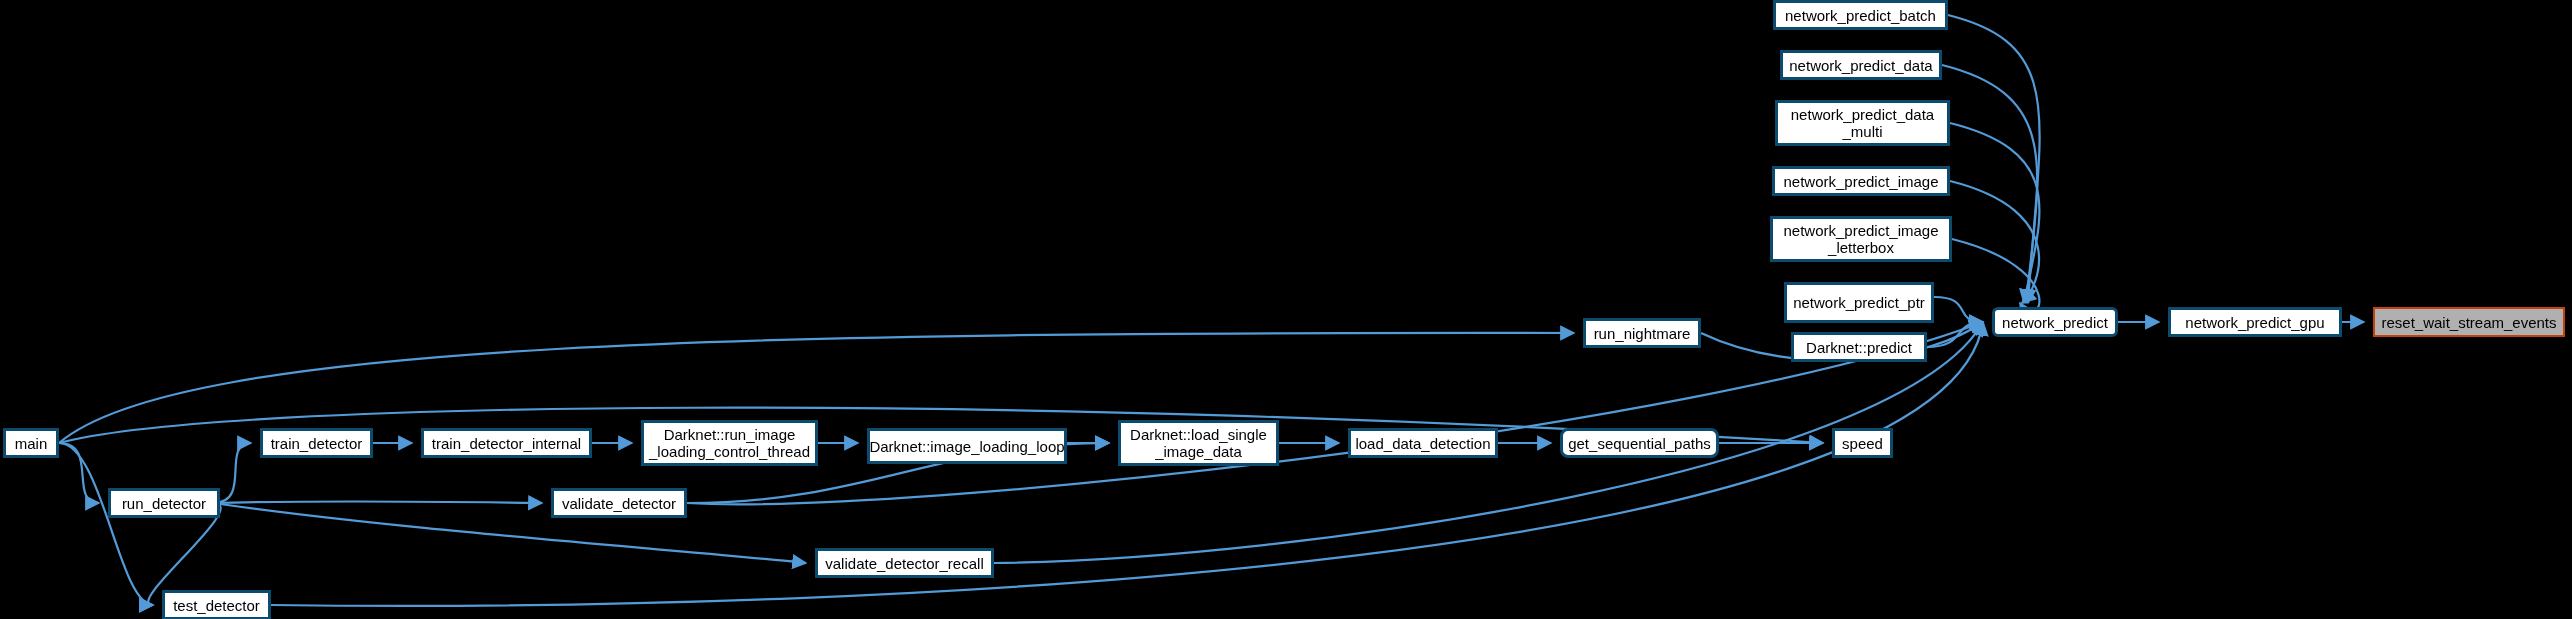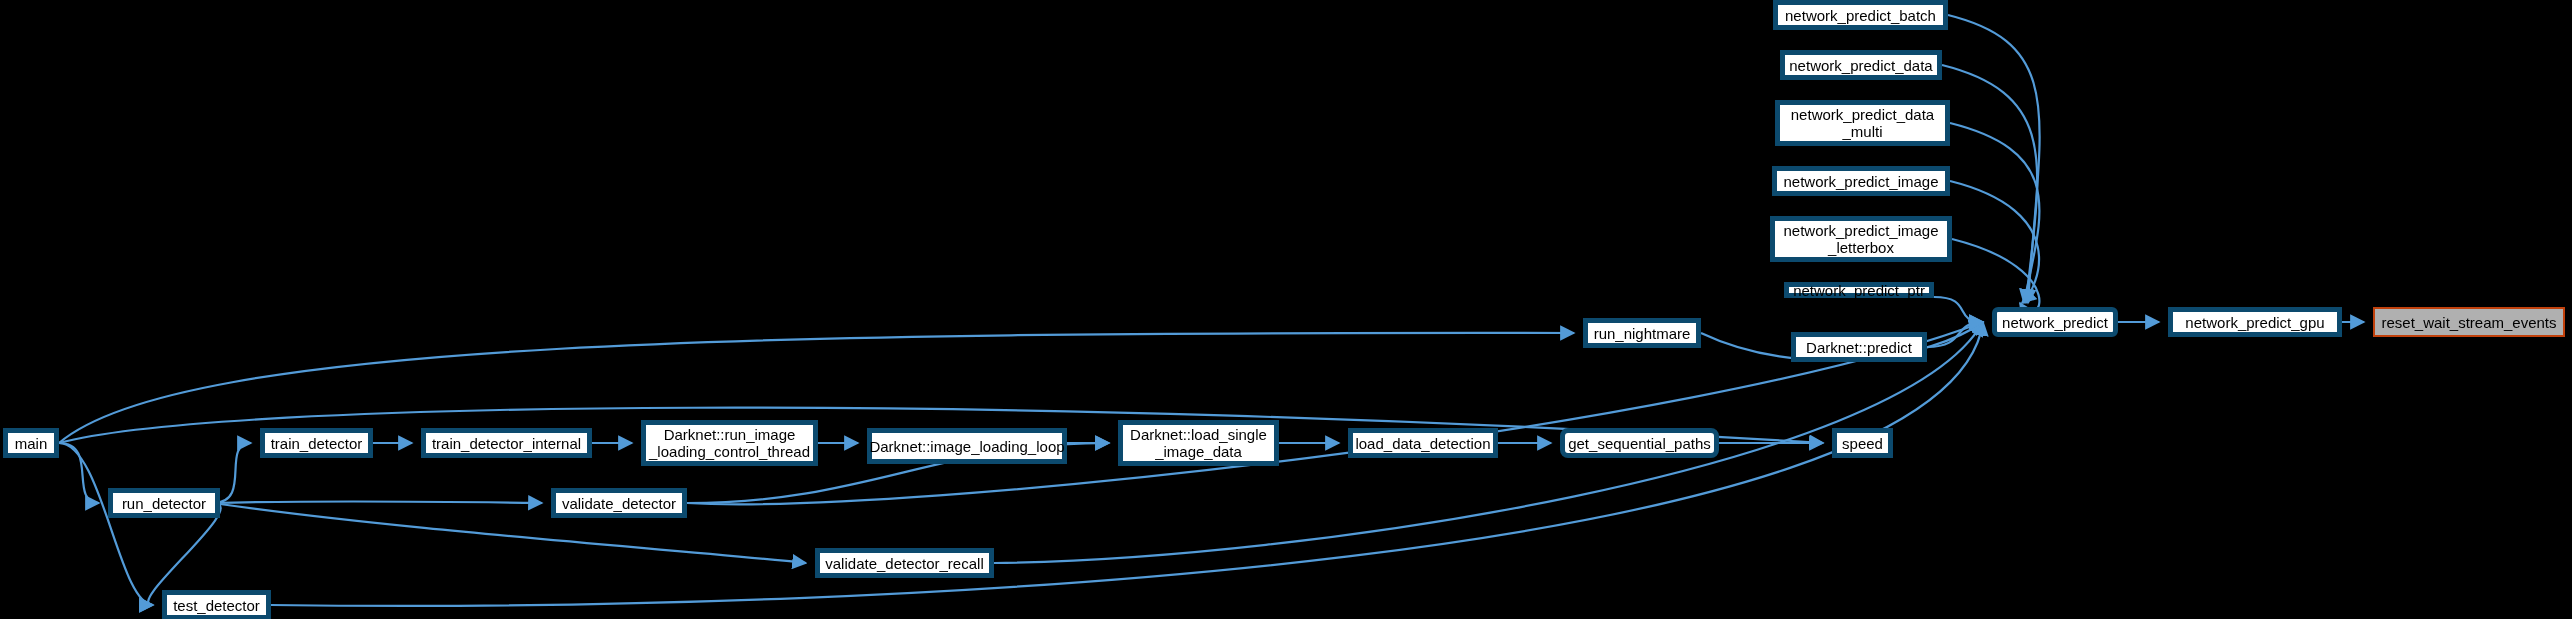--- a/index.html
+++ b/index.html
@@ -24,21 +24,21 @@
     pointer-events: none;
   }
   .node {
     position: absolute;
     box-sizing: border-box;
     display: flex;
     align-items: center;
     justify-content: center;
     text-align: center;
     background: #ffffff;
-    border: 5px solid #0c4a6e;
+    border: 3px solid #0c4a6e;
     color: #000000;
     font-size: 15px;
     line-height: 17px;
     white-space: pre-line;
     letter-spacing: 0px;
     cursor: pointer;
   }
   .node.current {
     background: #b0b0b0;
     border: 2px solid #c2410c;
@@ -91,21 +91,21 @@
       </g>
   </svg>
   <div id="node-layer">
       <div class="node" style="left: 1773px; top: 0px; width: 175px; height: 30px;"><span class="label">network_predict_batch</span></div>
       <div class="node" style="left: 1780px; top: 50px; width: 162px; height: 30px;"><span class="label">network_predict_data</span></div>
       <div class="node" style="left: 1775px; top: 100px; width: 175px; height: 46px;"><span class="label">network_predict_data
 _multi</span></div>
       <div class="node" style="left: 1772px; top: 166px; width: 178px; height: 30px;"><span class="label">network_predict_image</span></div>
       <div class="node" style="left: 1770px; top: 216px; width: 182px; height: 46px;"><span class="label">network_predict_image
 _letterbox</span></div>
-      <div class="node" style="left: 1784px; top: 282px; width: 150px; height: 16px;"><span class="label">network_predict_ptr</span></div>
+      <div class="node" style="left: 1784px; top: 282px; width: 150px; height: 41px;"><span class="label">network_predict_ptr</span></div>
       <div class="node" style="left: 1791px; top: 332px; width: 136px; height: 30px;"><span class="label">Darknet::predict</span></div>
       <div class="node" style="left: 1992px; top: 307px; width: 126px; height: 30px; border-radius: 6px;"><span class="label">network_predict</span></div>
       <div class="node" style="left: 2168px; top: 307px; width: 174px; height: 30px;"><span class="label">network_predict_gpu</span></div>
       <div class="node current" style="left: 2373px; top: 307px; width: 192px; height: 30px;"><span class="label">reset_wait_stream_events</span></div>
       <div class="node" style="left: 1583px; top: 318px; width: 118px; height: 30px; text-align: center;"><span class="label">run_nightmare</span></div>
       <div class="node" style="left: 3px; top: 428px; width: 56px; height: 30px;"><span class="label">main</span></div>
       <div class="node" style="left: 260px; top: 428px; width: 113px; height: 30px;"><span class="label">train_detector</span></div>
       <div class="node" style="left: 421px; top: 428px; width: 171px; height: 30px;"><span class="label">train_detector_internal</span></div>
       <div class="node" style="left: 641px; top: 420px; width: 177px; height: 46px;"><span class="label">Darknet::run_image
 _loading_control_thread</span></div>

